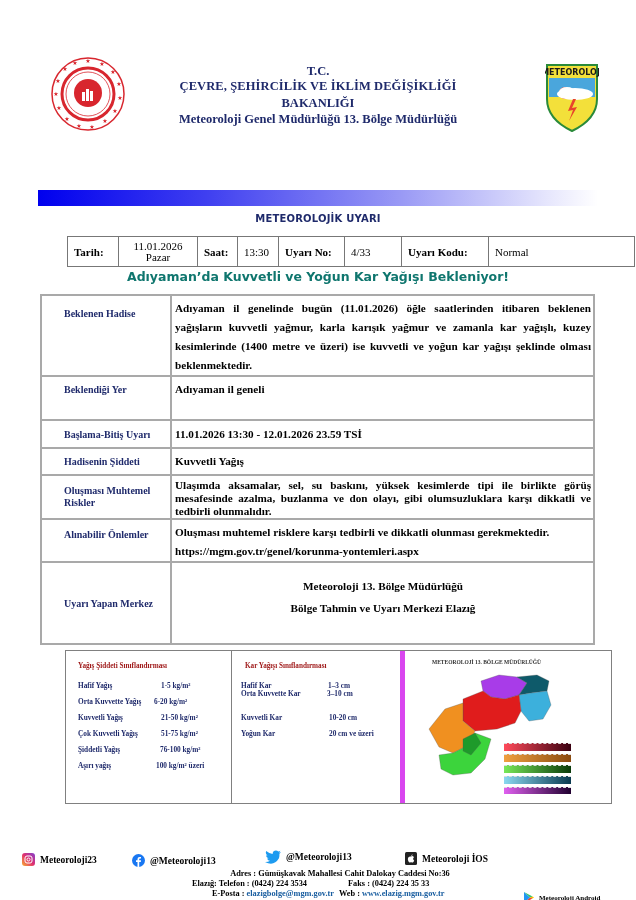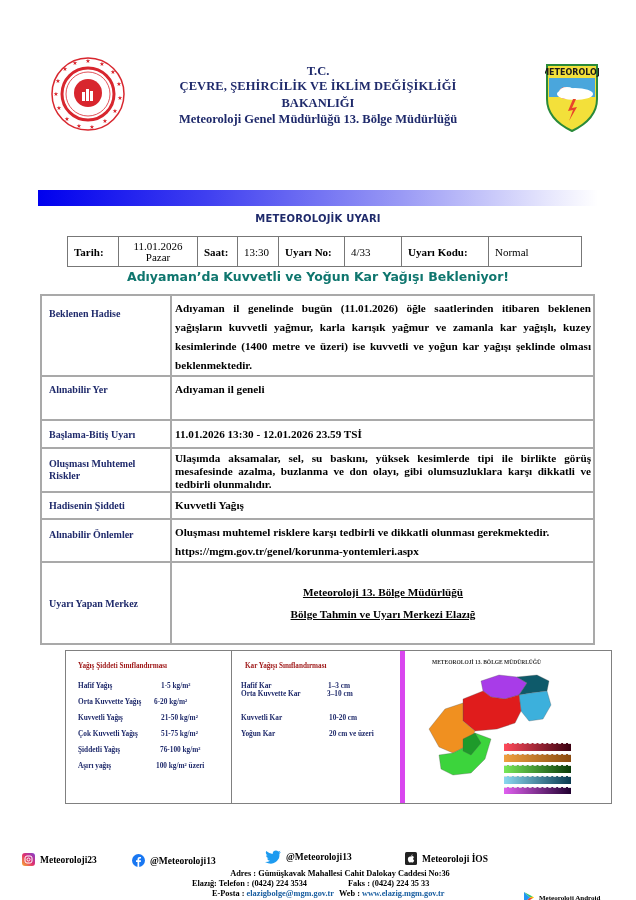--- a/index.html
+++ b/index.html
@@ -18,35 +18,35 @@
   .hdr .l4 { font-size: 12.5px; line-height: 17px; }
 
   .bar { left: 38px; top: 172px; width: 560px; height: 16px;
          background: linear-gradient(to right, #0000ee 0%, #3f3ff0 30%, #9a9af5 65%, #e9e9fd 92%, #ffffff 100%); }
 
   .doc-title { left: 0; width: 636px; top: 195px; text-align: center;
                font-family: "DejaVu Sans", sans-serif; font-weight: bold; font-size: 10px; color: #1f2a6b; letter-spacing: 0.2px; }
 
   
   table { border-collapse: collapse; }
-  .info { left: 67px; top: 218px; width: 515px; height: 31px; }
+  .info { left: 67px; top: 218px; width: 568px; height: 31px; }
   .info td { border: 1px solid #777; font-size: 11px; vertical-align: middle; padding: 0 6px; }
   .info td.lbl { font-weight: bold; }
   .info td.center { text-align: center; line-height: 11px; }
 
   .headline { left: 0; width: 636px; top: 251px; text-align: center;
               font-family: "DejaVu Sans", sans-serif; font-weight: bold; font-size: 12.5px; color: #0f766e; }
 
   
   .main { left: 40px; top: 276px; width: 555px; }
   .main td { border: 1px solid #a9a9a9; border-width: 2px; vertical-align: top; }
-  .main td.k { width: 130px; color: #1f2a6b; font-weight: bold; font-size: 10px; padding: 12px 6px 0 7px; }
+  .main td.k { width: 130px; color: #1f2a6b; font-weight: bold; font-size: 10px; padding: 12px 6px 0 22px; }
   .main td.v { font-weight: bold; font-size: 11.2px; padding: 3px 2px 0 3px; line-height: 19px; text-align: justify; }
   .main td.v.tight { line-height: 13px; padding-top: 3px; }
-  .main td.v.centered { text-align: center; padding-top: 18px; line-height: 22px; text-decoration: underline; }
+  .main td.v.centered { text-align: center; padding-top: 12px; line-height: 22px; }
   .main td.k.mid { vertical-align: middle; padding-top: 0; }
 
   
   .cls { left: 65px; top: 632px; width: 547px; height: 154px; border: 1px solid #808080; }
   .cls .col { position: absolute; top: 0; height: 152px; }
   .cls .c1 { left: 0; width: 166px; border-right: 1px solid #808080; }
   .cls .c2 { left: 166px; width: 173px; border-right: 5px solid #d946ef; }
   .cls .c3 { left: 339px; width: 206px; }
   .cls .ttl { color: #a01c1c; font-weight: bold; font-size: 7.2px; position: absolute; top: 11px; }
   .cls .row { position: absolute; font-weight: bold; font-size: 7.3px; color: #1f2a6b; white-space: nowrap; }
@@ -139,34 +139,34 @@
 
 <div class="abs headline">Adıyaman’da Kuvvetli ve Yoğun Kar Yağışı Bekleniyor!</div>
 
 <table class="abs main">
   <tbody>
       <tr style="height:79px">
     <td class="k">Beklenen Hadise</td>
     <td class="v">Adıyaman il genelinde bugün (11.01.2026) öğle saatlerinden itibaren beklenen yağışların kuvvetli yağmur, karla karışık yağmur ve zamanla kar yağışlı, kuzey kesimlerinde (1400 metre ve üzeri) ise kuvvetli ve yoğun kar yağışı şeklinde olması beklenmektedir.</td>
   </tr>
   <tr style="height:44px">
-    <td class="k" style="padding-top:7px">Alınabilir Yer</td>
+    <td class="k" style="padding-top:7px">Beklendiği Yer</td>
     <td class="v">Adıyaman il geneli</td>
   </tr>
   <tr style="height:28px">
     <td class="k mid">Başlama-Bitiş Uyarı</td>
     <td class="v" style="vertical-align:middle;padding-top:0">11.01.2026 13:30 - 12.01.2026 23.59 TSİ</td>
   </tr>
+  <tr style="height:27px">
+    <td class="k mid">Hadisenin Şiddeti</td>
+    <td class="v" style="vertical-align:middle;padding-top:0">Kuvvetli Yağış</td>
+  </tr>
   <tr style="height:41px">
     <td class="k mid" style="line-height:12px">Oluşması Muhtemel Riskler</td>
     <td class="v tight">Ulaşımda aksamalar, sel, su baskını, yüksek kesimlerde tipi ile birlikte görüş mesafesinde azalma, buzlanma ve don olayı, gibi olumsuzluklara karşı dikkatli ve tedbirli olunmalıdır.</td>
-  </tr>
-  <tr style="height:27px">
-    <td class="k mid">Hadisenin Şiddeti</td>
-    <td class="v" style="vertical-align:middle;padding-top:0">Kuvvetli Yağış</td>
   </tr>
   <tr style="height:40px">
     <td class="k" style="padding-top:9px">Alınabilir Önlemler</td>
     <td class="v">
       <div>Oluşması muhtemel risklere karşı tedbirli ve dikkatli olunması gerekmektedir.</div>
       <div>https://mgm.gov.tr/genel/korunma-yontemleri.aspx</div>
     </td>
   </tr>
   <tr style="height:82px">
     <td class="k mid">Uyarı Yapan Merkez</td>

